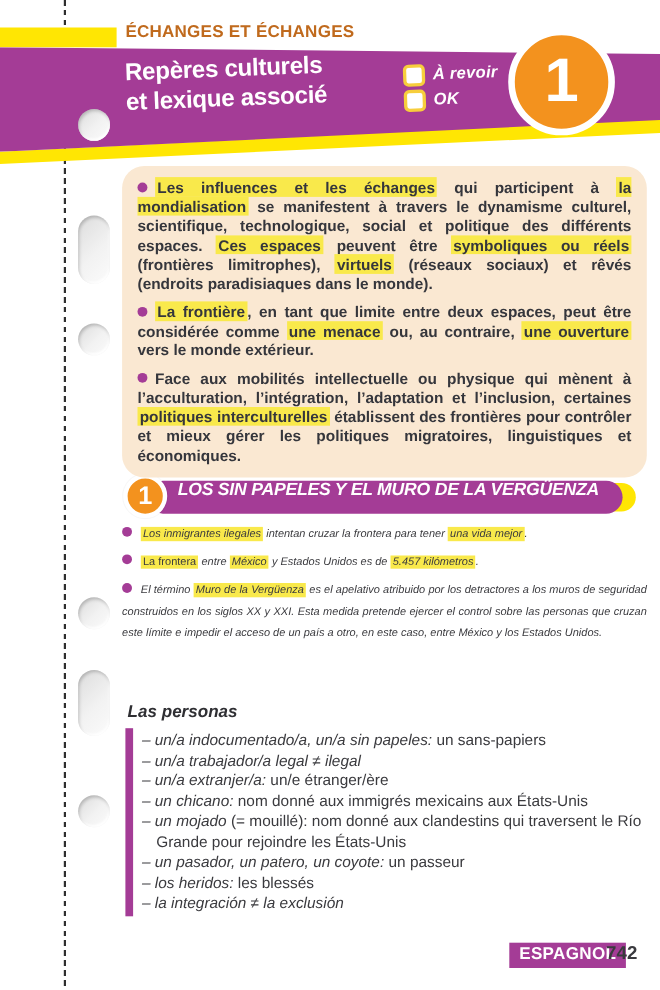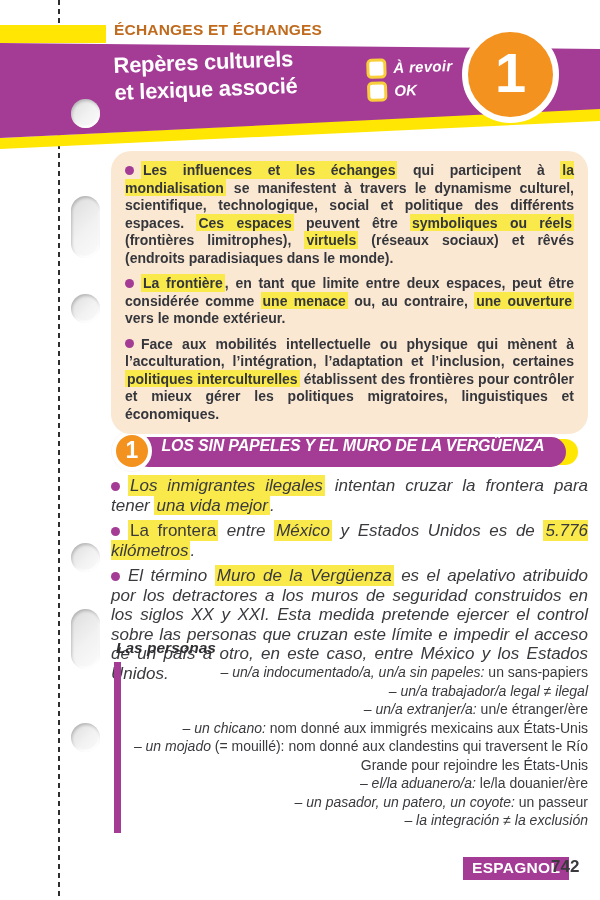--- a/index.html
+++ b/index.html
@@ -59,27 +59,27 @@
   .sec-banner{position:absolute;left:29px;top:7px;width:426px;height:30px;background:var(--magenta);
     border-radius:8px 15px 15px 8px;display:flex;justify-content:center;}
   .sec-banner span{color:#fff;font-size:16px;font-weight:bold;font-style:italic;
     letter-spacing:-.2px;white-space:nowrap;}
   .sec-circle{position:absolute;left:1px;top:1px;width:40px;height:40px;border-radius:50%;
     background:var(--orange);border:4px solid #fff;box-sizing:border-box;
     display:flex;align-items:center;justify-content:center;box-shadow:0 0 0 1px rgba(0,0,0,.03);}
   .sec-circle span{color:#fff;font-size:23px;font-weight:bold;line-height:1;margin-top:-2px;}
   
   .es-bullets{left:111px;top:476px;width:477px;}
-  .es-bullets p{margin:0 0 6px;font-size:17px;font-style:italic;color:#3A3A3E;
+  .es-bullets p{margin:0 0 6px;font-size:10px;font-style:italic;color:#3A3A3E;
     line-height:19.5px;text-align:justify;}
   .es-bullets .dot{margin-right:8px;}
   
   .vocab{left:114px;top:639px;width:474px;}
   .vocab h3{margin:0 0 5px 2px;font-size:15.5px;font-weight:bold;font-style:italic;color:#2F2F33;}
-  .vocab-list{border-left:7px solid var(--magenta);padding:1px 0 3px 8px;text-align:right;}
+  .vocab-list{border-left:7px solid var(--magenta);padding:1px 0 3px 8px;}
   .vocab-item{margin:0;font-size:14px;font-style:italic;color:#3A3A3E;
     line-height:18.5px;padding-left:13px;text-indent:-13px;}
   
   .badge{left:463px;top:857px;background:var(--magenta);color:#fff;font-weight:bold;
     font-size:15.5px;padding:2px 9px 3px;letter-spacing:.3px;}
   .pagenum{left:551px;top:857px;font-size:17px;font-weight:bold;color:#3A3A3E;}
 </style>
 </head>
 <body>
 
@@ -127,34 +127,34 @@
     <div class="sec-banner">
       <span>LOS SIN PAPELES Y EL MURO DE LA VERGÜENZA</span>
     </div>
     <div class="sec-circle">
       <span>1</span>
     </div>
   </div>
 
   <section class="abs es-bullets">
     <p><span class="dot"></span><span><span class="hl">Los inmigrantes ilegales</span><span> intentan cruzar la frontera para tener </span><span class="hl">una vida mejor</span><span>.</span></span></p>
-    <p><span class="dot"></span><span><span class="hl rm">La frontera</span><span> entre </span><span class="hl">México</span><span> y Estados Unidos es de </span><span class="hl">5.776 kilómetros</span><span>.</span></span></p>
+    <p><span class="dot"></span><span><span class="hl rm">La frontera</span><span> entre </span><span class="hl">México</span><span> y Estados Unidos es de </span><span class="hl">5.457 kilómetros</span><span>.</span></span></p>
     <p><span class="dot"></span><span><span>El término </span><span class="hl">Muro de la Vergüenza</span><span> es el apelativo atribuido por los detractores a los muros de seguridad construidos en los siglos XX y XXI. Esta medida pretende ejercer el control sobre las personas que cruzan este límite e impedir el acceso de un país a otro, en este caso, entre México y los Estados Unidos.</span></span></p>
   </section>
 
   <section class="abs vocab">
     <h3>Las personas</h3>
     <div class="vocab-list">
       <p class="vocab-item"><span>– un/a indocumentado/a, un/a sin papeles:</span><span class="rm"> un sans-papiers</span></p>
       <p class="vocab-item"><span>– un/a trabajador/a legal ≠ ilegal</span></p>
       <p class="vocab-item"><span>– un/a extranjer/a:</span><span class="rm"> un/e étranger/ère</span></p>
       <p class="vocab-item"><span>– un chicano:</span><span class="rm"> nom donné aux immigrés mexicains aux États-Unis</span></p>
       <p class="vocab-item"><span>– un mojado</span><span class="rm"> (= mouillé): nom donné aux clandestins qui traversent le Río Grande pour rejoindre les États-Unis</span></p>
-      <p class="vocab-item"><span>– el/la aduanero/a:</span><span class="rm"> le/la douanier/ère</span></p>
       <p class="vocab-item"><span>– un pasador, un patero, un coyote:</span><span class="rm"> un passeur</span></p>
+      <p class="vocab-item"><span>– los heridos:</span><span class="rm"> les blessés</span></p>
       <p class="vocab-item"><span>– la integración ≠ la exclusión</span></p>
     </div>
   </section>
 
   <span class="abs badge">ESPAGNOL</span>
   <span class="abs pagenum">742</span>
 
 </div>
 
 </body></html>

